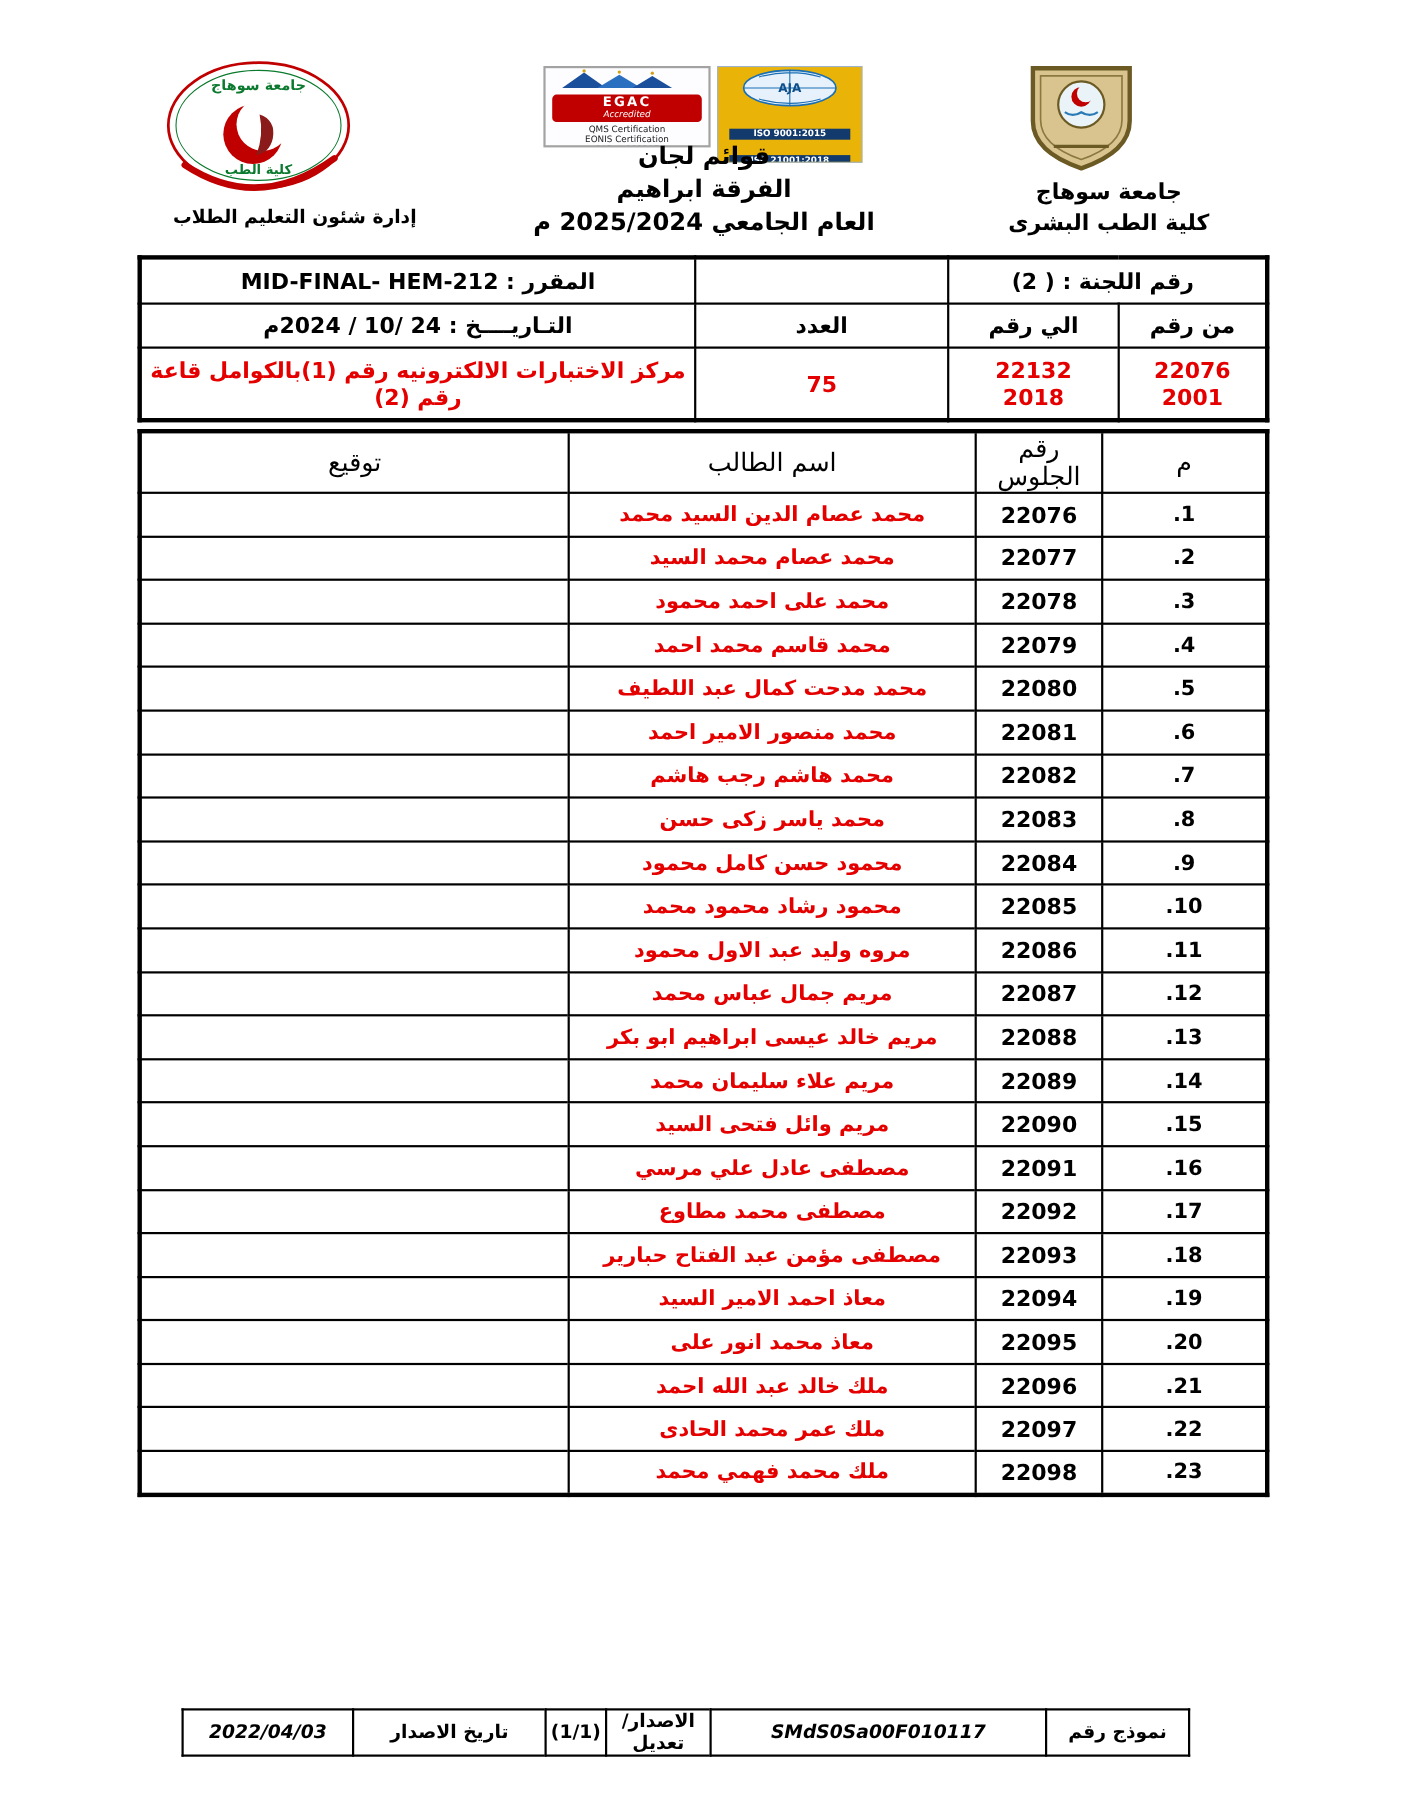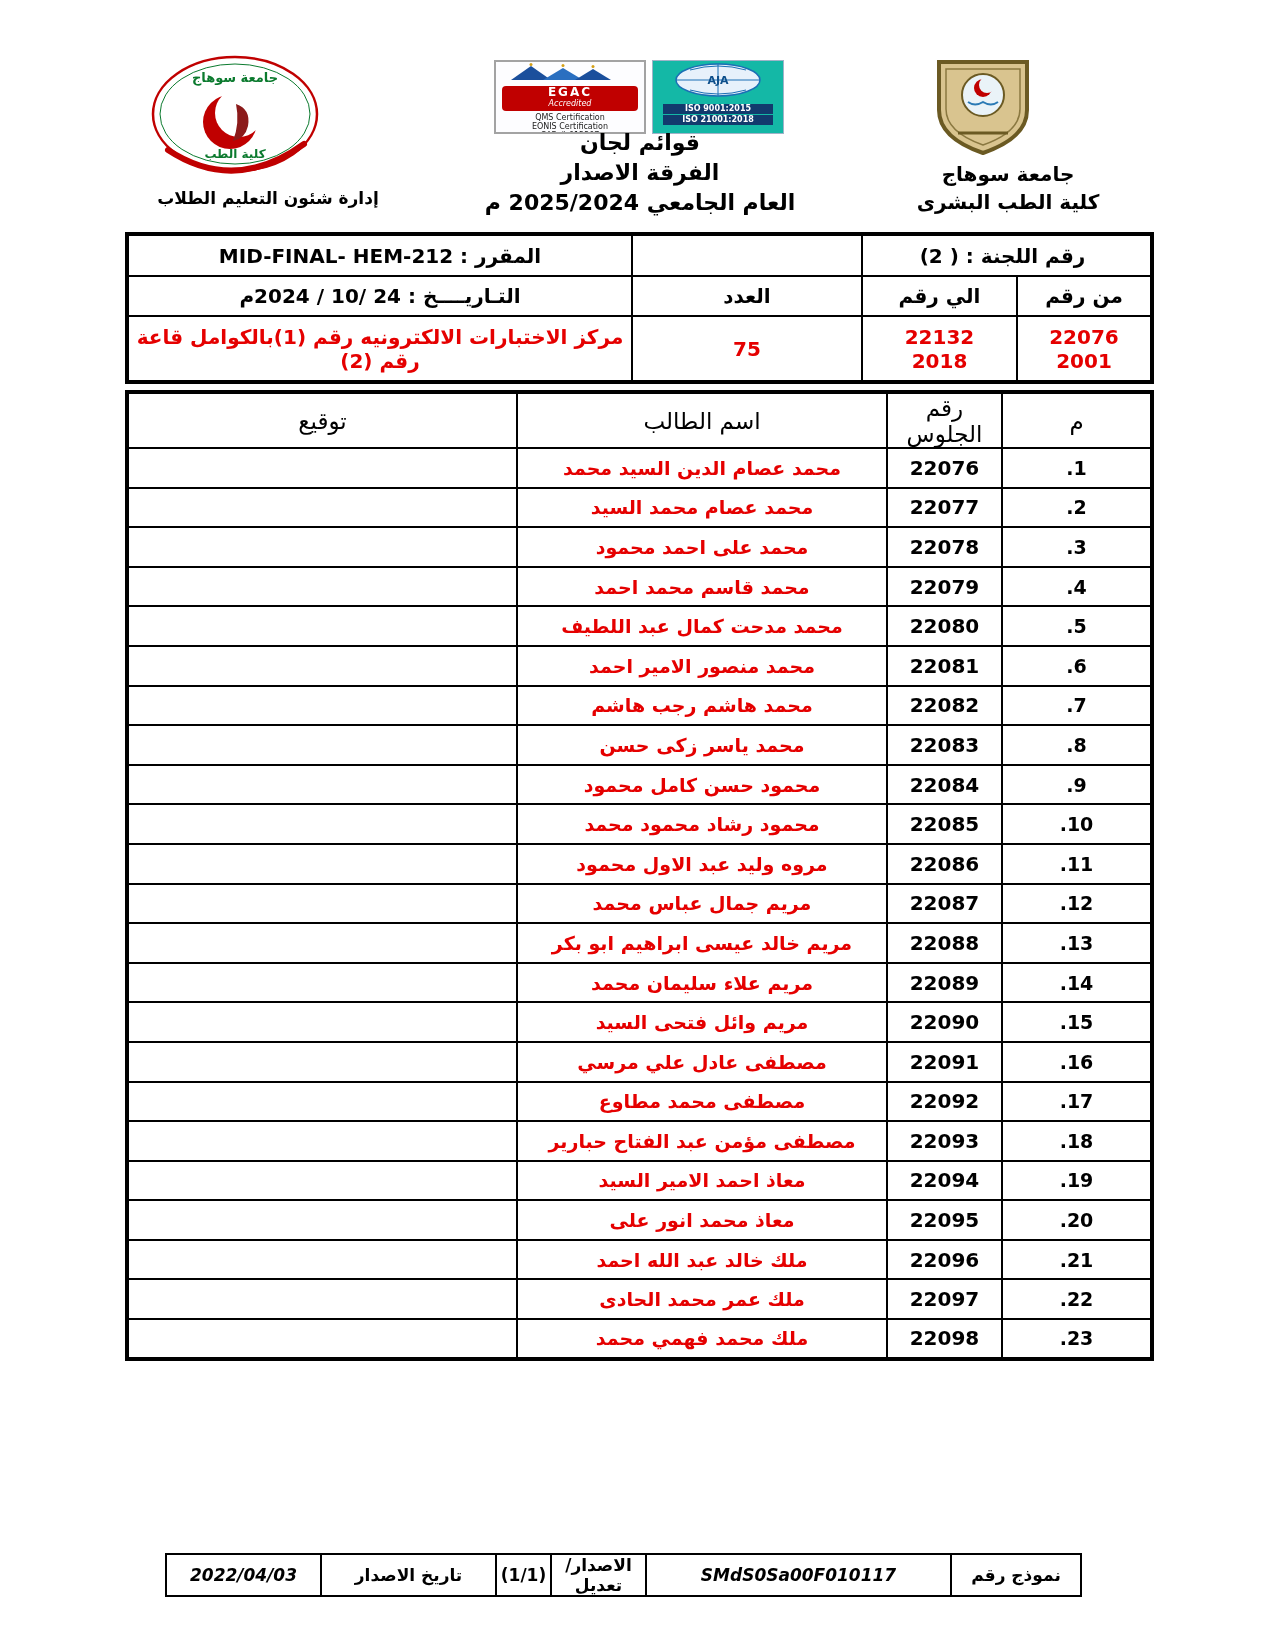--- a/index.html
+++ b/index.html
@@ -13,25 +13,25 @@
   .logo-left  { left:148px; top:52px; width:175px; height:138px; }
   .hdr-dept   { left:148px; top:188px; width:240px; text-align:center; direction:rtl;
                 font-size:17px; font-weight:bold; }
   .egac-box   { left:494px; top:60px; width:152px; height:74px; border:2px solid #a3a3a3;
                 background:#fdfdff; text-align:center; overflow:hidden; }
   .egac-banner{ margin:0 6px; background:var(--logo-red,#c00000); color:#fff; border-radius:4px;
                 line-height:11px; padding:1px 0 2px; }
   .egac-big   { display:block; font-size:12px; font-weight:bold; letter-spacing:2px; }
   .egac-acc   { display:block; font-size:8px; font-style:italic; }
   .egac-lines { font-size:8px; line-height:9px; color:#222; margin-top:2px; }
-  .aja-box    { left:652px; top:60px; width:132px; height:74px; border:1px solid #9fb3c8;
-                background:#14b8a6; text-align:center; overflow:hidden; }
+  .aja-box    { left:652px; top:60px; width:132px; height:88px; border:1px solid #9fb3c8;
+                background:#eab308; text-align:center; overflow:hidden; }
   .aja-bars   { margin:1px 10px 0; }
   .aja-bar    { background:var(--navy,#123a6d); color:#fff; font-size:8px; line-height:10px;
-                margin-top:1px; font-weight:bold; }
+                margin-top:14px; font-weight:bold; }
   .titles     { left:420px; top:128px; width:440px; text-align:center; direction:rtl; font-weight:bold; }
   .titles .t  { font-size:22px; line-height:30px; }
   .logo-right { left:928px; top:55px; width:110px; height:104px; }
   .uni-text   { left:898px; top:160px; width:220px; text-align:center; direction:rtl;
                 font-weight:bold; font-size:20px; line-height:28px; }
 
   
   table { border-collapse:collapse; }
   .info-table { position:absolute; left:125px; top:232px; width:1025px; direction:rtl;
                 table-layout:fixed; border:4px solid #000; }
@@ -109,21 +109,21 @@
       <text x="63" y="23" text-anchor="middle" font-size="11" font-weight="bold" fill="#0d4f8b">AJA</text>
     </svg>
     <div class="aja-bars">
       <div class="aja-bar">ISO 9001:2015</div>
       <div class="aja-bar">ISO 21001:2018</div>
     </div>
   </div>
 
   <div class="abs titles">
     <div class="t">قوائم لجان</div>
-    <div class="t">الفرقة الاصدار</div>
+    <div class="t">الفرقة ابراهيم</div>
     <div class="t">العام الجامعي 2025/2024 م</div>
   </div>
 
   <div class="abs logo-right">
     <svg width="110" height="104" viewBox="0 0 110 104">
       <path d="M11 7 h88 v48 q0 28 -44 43 q-44 -15 -44 -43 z" fill="#d9c48f" stroke="#6b5a23" stroke-width="4"></path>
       <path d="M18 14 h74 v40 q0 23 -37 36 q-37 -13 -37 -36 z" fill="none" stroke="#8a7840" stroke-width="1.5"></path>
       <circle cx="55" cy="40" r="21" fill="#eaf3f8" stroke="#6b5a23" stroke-width="2"></circle>
       <path d="M40 47 q7 5 15 0 q8 5 15 0" stroke="#2a7ab5" stroke-width="2" fill="none"></path>
       <circle cx="55" cy="33" r="9" fill="#c00000"></circle>

